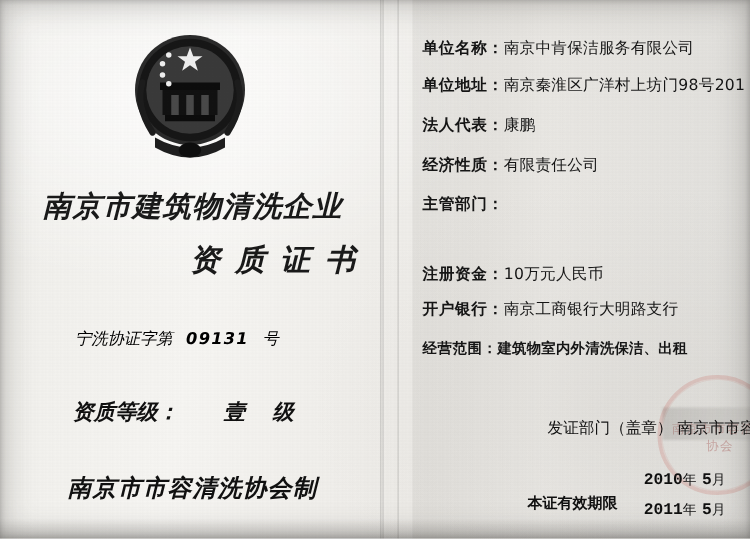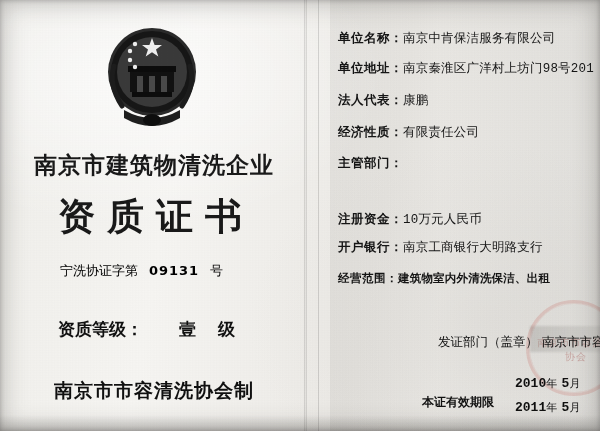--- a/index.html
+++ b/index.html
@@ -57,44 +57,44 @@
   
   #vignette {
     position: absolute; inset: 0;
     box-shadow: inset 0 0 26px rgba(60,58,54,0.35), inset 0 0 5px rgba(0,0,0,0.25);
     pointer-events: none;
   }
 
   
   #left {
     position: absolute;
-    left: 0; top: 0; width: 306px; height: 357px;
+    left: 0; top: 0; width: 306px; height: 357px; font-style: italic;
   }
   #emblem {
     position: absolute;
     left: 104px; top: 14px;
     width: 96px; height: 126px;
   }
   #emblem svg { display: block; }
 
   .cn {
     font-family: "DejaVu Sans", "Liberation Sans", sans-serif;
     font-weight: bold;
     color: #1a1a1a;
     white-space: nowrap;
   }
   #title1 {
     position: absolute; left: 18px; top: 150px;
     width: 272px; text-align: center;
     font-size: 23px; letter-spacing: 1px;
   }
   #title2 {
-    position: absolute; left: 14px; top: 192px;
-    width: 272px; text-align: center;
-    font-size: 37px; letter-spacing: 12px;
+    position: absolute; left: 24px; top: 192px;
+    width: 272px; text-align: right;
+    font-size: 24px; letter-spacing: 12px;
     text-indent: 12px;
   }
   #certno {
     position: absolute; left: 60px; top: 262px;
     font-size: 13px; font-weight: normal; color: #000000;
   }
   #certno .num {
     display: inline-block;
     min-width: 72px;
     text-align: center;
@@ -129,21 +129,20 @@
     white-space: nowrap;
     color: #161616;
   }
   .row .lab {
     font-weight: bold;
     letter-spacing: 0.5px;
   }
   .row .val {
     font-weight: normal;
     letter-spacing: 0.2px;
-    font-family: Liberation Mono, monospace;
   }
   .row .val.bold { font-weight: bold; }
 
   #r0 { top: 30px; }
   #r1 { top: 60px; }
   #r2 { top: 92px; }
   #r3 { top: 124px; }
   #r4 { top: 155px; }
   #r5 { top: 183px; font-size: 11.5px; }
   #r6 { top: 211px; }

